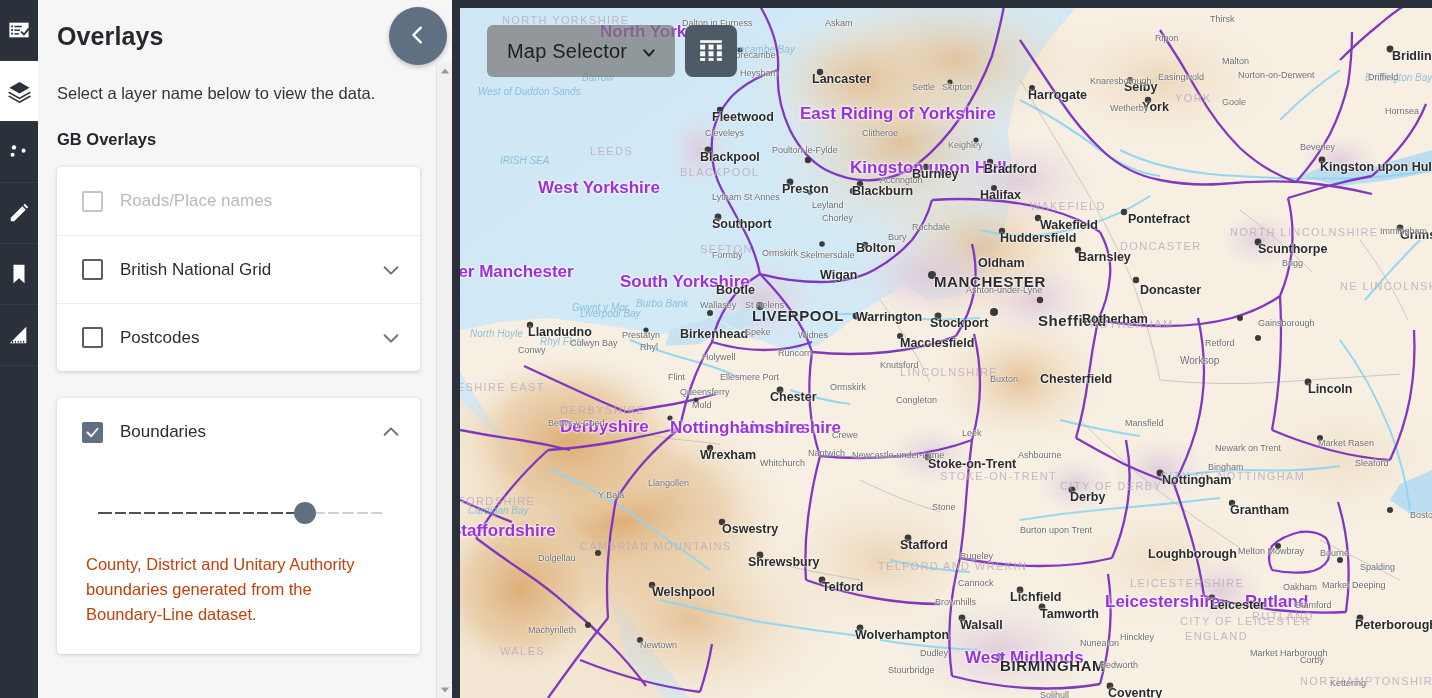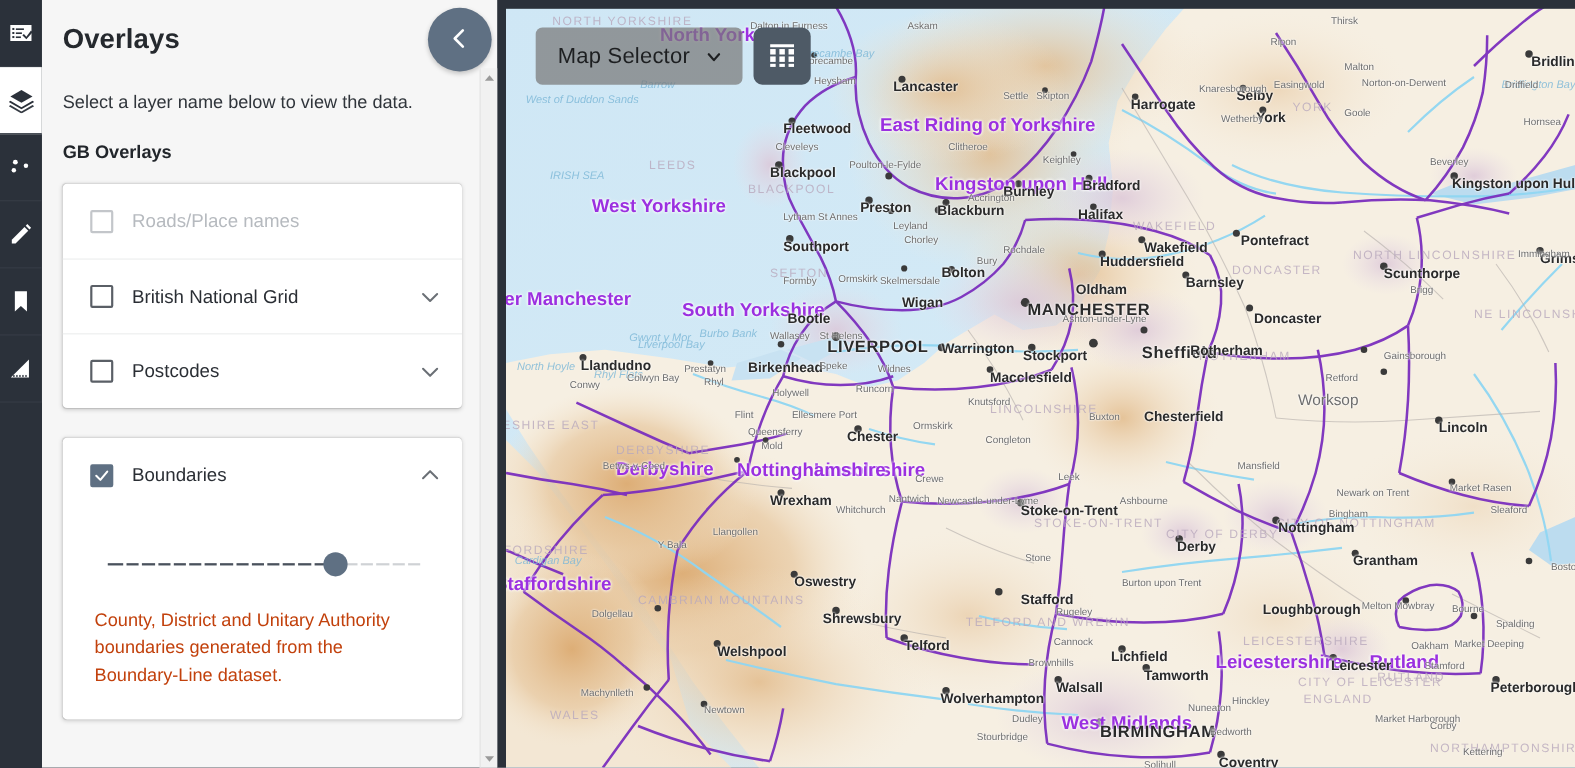--- a/index.html
+++ b/index.html
@@ -587,21 +587,21 @@
         <div class="city" style="position: absolute; left: 180px; top: 342px; white-space: nowrap; pointer-events: none; text-shadow: rgb(255, 255, 255) 0px 0px 2px, rgb(255, 255, 255) 0px 0px 2px; font-size: 9px; color: rgb(109, 109, 109);">Rhyl</div>
         <div class="city" style="position: absolute; left: 202px; top: 352px; white-space: nowrap; pointer-events: none; text-shadow: rgb(255, 255, 255) 0px 0px 2px, rgb(255, 255, 255) 0px 0px 2px; font-size: 9px; color: rgb(109, 109, 109); padding-left: 40px;">Holywell</div>
         <div class="city" style="position: absolute; left: 208px; top: 372px; white-space: nowrap; pointer-events: none; text-shadow: rgb(255, 255, 255) 0px 0px 2px, rgb(255, 255, 255) 0px 0px 2px; font-size: 9px; color: rgb(109, 109, 109);">Flint</div>
         <div class="city" style="position: absolute; left: 262px; top: 522px; white-space: nowrap; pointer-events: none; color: rgb(42, 42, 42); text-shadow: rgb(255, 255, 255) 0px 0px 2px, rgb(255, 255, 255) 0px 0px 2px; font-size: 12.5px; font-weight: bold;">Oswestry</div>
         <div class="city" style="position: absolute; left: 78px; top: 553px; white-space: nowrap; pointer-events: none; text-shadow: rgb(255, 255, 255) 0px 0px 2px, rgb(255, 255, 255) 0px 0px 2px; font-size: 9px; color: rgb(109, 109, 109);">Dolgellau</div>
         <div class="city" style="position: absolute; left: 68px; top: 625px; white-space: nowrap; pointer-events: none; text-shadow: rgb(255, 255, 255) 0px 0px 2px, rgb(255, 255, 255) 0px 0px 2px; font-size: 9px; color: rgb(109, 109, 109);">Machynlleth</div>
         <div class="city" style="position: absolute; left: 192px; top: 585px; white-space: nowrap; pointer-events: none; color: rgb(42, 42, 42); text-shadow: rgb(255, 255, 255) 0px 0px 2px, rgb(255, 255, 255) 0px 0px 2px; font-size: 12.5px; font-weight: bold;">Welshpool</div>
         <div class="city" style="position: absolute; left: 180px; top: 640px; white-space: nowrap; pointer-events: none; text-shadow: rgb(255, 255, 255) 0px 0px 2px, rgb(255, 255, 255) 0px 0px 2px; font-size: 9px; color: rgb(109, 109, 109);">Newtown</div>
         <div class="city" style="position: absolute; left: 288px; top: 555px; white-space: nowrap; pointer-events: none; color: rgb(42, 42, 42); text-shadow: rgb(255, 255, 255) 0px 0px 2px, rgb(255, 255, 255) 0px 0px 2px; font-size: 12.5px; font-weight: bold;">Shrewsbury</div>
         <div class="city" style="position: absolute; left: 362px; top: 580px; white-space: nowrap; pointer-events: none; color: rgb(42, 42, 42); text-shadow: rgb(255, 255, 255) 0px 0px 2px, rgb(255, 255, 255) 0px 0px 2px; font-size: 12.5px; font-weight: bold;">Telford</div>
-        <div class="city" style="position: absolute; left: 440px; top: 538px; white-space: nowrap; pointer-events: none; color: rgb(42, 42, 42); text-shadow: rgb(255, 255, 255) 0px 0px 2px, rgb(255, 255, 255) 0px 0px 2px; font-size: 12.5px; font-weight: bold; margin-left: 28px;">Stafford</div>
+        <div class="city" style="position: absolute; left: 440px; top: 538px; white-space: nowrap; pointer-events: none; color: rgb(42, 42, 42); text-shadow: rgb(255, 255, 255) 0px 0px 2px, rgb(255, 255, 255) 0px 0px 2px; font-size: 12.5px; font-weight: bold;">Stafford</div>
         <div class="city" style="position: absolute; left: 472px; top: 502px; white-space: nowrap; pointer-events: none; text-shadow: rgb(255, 255, 255) 0px 0px 2px, rgb(255, 255, 255) 0px 0px 2px; font-size: 9px; color: rgb(109, 109, 109);">Stone</div>
         <div class="city" style="position: absolute; left: 500px; top: 551px; white-space: nowrap; pointer-events: none; text-shadow: rgb(255, 255, 255) 0px 0px 2px, rgb(255, 255, 255) 0px 0px 2px; font-size: 9px; color: rgb(109, 109, 109);">Rugeley</div>
         <div class="city" style="position: absolute; left: 498px; top: 578px; white-space: nowrap; pointer-events: none; text-shadow: rgb(255, 255, 255) 0px 0px 2px, rgb(255, 255, 255) 0px 0px 2px; font-size: 9px; color: rgb(109, 109, 109);">Cannock</div>
         <div class="city" style="position: absolute; left: 550px; top: 590px; white-space: nowrap; pointer-events: none; color: rgb(42, 42, 42); text-shadow: rgb(255, 255, 255) 0px 0px 2px, rgb(255, 255, 255) 0px 0px 2px; font-size: 12.5px; font-weight: bold;">Lichfield</div>
         <div class="city" style="position: absolute; left: 580px; top: 607px; white-space: nowrap; pointer-events: none; color: rgb(42, 42, 42); text-shadow: rgb(255, 255, 255) 0px 0px 2px, rgb(255, 255, 255) 0px 0px 2px; font-size: 12.5px; font-weight: bold;">Tamworth</div>
         <div class="city" style="position: absolute; left: 475px; top: 597px; white-space: nowrap; pointer-events: none; text-shadow: rgb(255, 255, 255) 0px 0px 2px, rgb(255, 255, 255) 0px 0px 2px; font-size: 9px; color: rgb(109, 109, 109);">Brownhills</div>
         <div class="city" style="position: absolute; left: 500px; top: 618px; white-space: nowrap; pointer-events: none; color: rgb(42, 42, 42); text-shadow: rgb(255, 255, 255) 0px 0px 2px, rgb(255, 255, 255) 0px 0px 2px; font-size: 12.5px; font-weight: bold;">Walsall</div>
         <div class="city" style="position: absolute; left: 395px; top: 628px; white-space: nowrap; pointer-events: none; color: rgb(42, 42, 42); text-shadow: rgb(255, 255, 255) 0px 0px 2px, rgb(255, 255, 255) 0px 0px 2px; font-size: 12.5px; font-weight: bold;">Wolverhampton</div>
         <div class="city" style="position: absolute; left: 460px; top: 648px; white-space: nowrap; pointer-events: none; text-shadow: rgb(255, 255, 255) 0px 0px 2px, rgb(255, 255, 255) 0px 0px 2px; font-size: 9px; color: rgb(109, 109, 109);">Dudley</div>
         <div class="city" style="position: absolute; left: 428px; top: 665px; white-space: nowrap; pointer-events: none; text-shadow: rgb(255, 255, 255) 0px 0px 2px, rgb(255, 255, 255) 0px 0px 2px; font-size: 9px; color: rgb(109, 109, 109);">Stourbridge</div>
@@ -619,21 +619,21 @@
         <div class="city" style="position: absolute; left: 870px; top: 678px; white-space: nowrap; pointer-events: none; text-shadow: rgb(255, 255, 255) 0px 0px 2px, rgb(255, 255, 255) 0px 0px 2px; font-size: 9px; color: rgb(109, 109, 109);">Kettering</div>
         <div class="city" style="position: absolute; left: 823px; top: 582px; white-space: nowrap; pointer-events: none; text-shadow: rgb(255, 255, 255) 0px 0px 2px, rgb(255, 255, 255) 0px 0px 2px; font-size: 9px; color: rgb(109, 109, 109);">Oakham</div>
         <div class="city" style="position: absolute; left: 835px; top: 600px; white-space: nowrap; pointer-events: none; text-shadow: rgb(255, 255, 255) 0px 0px 2px, rgb(255, 255, 255) 0px 0px 2px; font-size: 9px; color: rgb(109, 109, 109);">Stamford</div>
         <div class="city" style="position: absolute; left: 770px; top: 503px; white-space: nowrap; pointer-events: none; color: rgb(42, 42, 42); text-shadow: rgb(255, 255, 255) 0px 0px 2px, rgb(255, 255, 255) 0px 0px 2px; font-size: 12.5px; font-weight: bold;">Grantham</div>
         <div class="city" style="position: absolute; left: 702px; top: 473px; white-space: nowrap; pointer-events: none; color: rgb(42, 42, 42); text-shadow: rgb(255, 255, 255) 0px 0px 2px, rgb(255, 255, 255) 0px 0px 2px; font-size: 12.5px; font-weight: bold;">Nottingham</div>
         <div class="city" style="position: absolute; left: 610px; top: 490px; white-space: nowrap; pointer-events: none; color: rgb(42, 42, 42); text-shadow: rgb(255, 255, 255) 0px 0px 2px, rgb(255, 255, 255) 0px 0px 2px; font-size: 12.5px; font-weight: bold;">Derby</div>
         <div class="city" style="position: absolute; left: 558px; top: 450px; white-space: nowrap; pointer-events: none; text-shadow: rgb(255, 255, 255) 0px 0px 2px, rgb(255, 255, 255) 0px 0px 2px; font-size: 9px; color: rgb(109, 109, 109);">Ashbourne</div>
         <div class="city" style="position: absolute; left: 560px; top: 525px; white-space: nowrap; pointer-events: none; text-shadow: rgb(255, 255, 255) 0px 0px 2px, rgb(255, 255, 255) 0px 0px 2px; font-size: 9px; color: rgb(109, 109, 109);">Burton upon Trent</div>
         <div class="city" style="position: absolute; left: 755px; top: 443px; white-space: nowrap; pointer-events: none; text-shadow: rgb(255, 255, 255) 0px 0px 2px, rgb(255, 255, 255) 0px 0px 2px; font-size: 9px; color: rgb(109, 109, 109);">Newark on Trent</div>
         <div class="city" style="position: absolute; left: 665px; top: 418px; white-space: nowrap; pointer-events: none; text-shadow: rgb(255, 255, 255) 0px 0px 2px, rgb(255, 255, 255) 0px 0px 2px; font-size: 9px; color: rgb(109, 109, 109);">Mansfield</div>
-        <div class="city" style="position: absolute; left: 720px; top: 355px; white-space: nowrap; pointer-events: none; text-shadow: rgb(255, 255, 255) 0px 0px 2px, rgb(255, 255, 255) 0px 0px 2px; font-size: 14px; color: rgb(109, 109, 109);">Worksop</div>
+        <div class="city" style="position: absolute; left: 720px; top: 355px; white-space: nowrap; pointer-events: none; text-shadow: rgb(255, 255, 255) 0px 0px 2px, rgb(255, 255, 255) 0px 0px 2px; font-size: 10px; color: rgb(109, 109, 109);">Worksop</div>
         <div class="city" style="position: absolute; left: 745px; top: 338px; white-space: nowrap; pointer-events: none; text-shadow: rgb(255, 255, 255) 0px 0px 2px, rgb(255, 255, 255) 0px 0px 2px; font-size: 9px; color: rgb(109, 109, 109);">Retford</div>
         <div class="city" style="position: absolute; left: 798px; top: 318px; white-space: nowrap; pointer-events: none; text-shadow: rgb(255, 255, 255) 0px 0px 2px, rgb(255, 255, 255) 0px 0px 2px; font-size: 9px; color: rgb(109, 109, 109);">Gainsborough</div>
         <div class="city" style="position: absolute; left: 848px; top: 382px; white-space: nowrap; pointer-events: none; color: rgb(42, 42, 42); text-shadow: rgb(255, 255, 255) 0px 0px 2px, rgb(255, 255, 255) 0px 0px 2px; font-size: 12.5px; font-weight: bold;">Lincoln</div>
         <div class="city" style="position: absolute; left: 798px; top: 242px; white-space: nowrap; pointer-events: none; color: rgb(42, 42, 42); text-shadow: rgb(255, 255, 255) 0px 0px 2px, rgb(255, 255, 255) 0px 0px 2px; font-size: 12.5px; font-weight: bold;">Scunthorpe</div>
         <div class="city" style="position: absolute; left: 940px; top: 228px; white-space: nowrap; pointer-events: none; color: rgb(42, 42, 42); text-shadow: rgb(255, 255, 255) 0px 0px 2px, rgb(255, 255, 255) 0px 0px 2px; font-size: 12.5px; font-weight: bold;">Grimsby</div>
         <div class="city" style="position: absolute; left: 920px; top: 226px; white-space: nowrap; pointer-events: none; text-shadow: rgb(255, 255, 255) 0px 0px 2px, rgb(255, 255, 255) 0px 0px 2px; font-size: 9px; color: rgb(109, 109, 109);">Immingham</div>
         <div class="city" style="position: absolute; left: 858px; top: 438px; white-space: nowrap; pointer-events: none; text-shadow: rgb(255, 255, 255) 0px 0px 2px, rgb(255, 255, 255) 0px 0px 2px; font-size: 9px; color: rgb(109, 109, 109);">Market Rasen</div>
         <div class="city" style="position: absolute; left: 895px; top: 458px; white-space: nowrap; pointer-events: none; text-shadow: rgb(255, 255, 255) 0px 0px 2px, rgb(255, 255, 255) 0px 0px 2px; font-size: 9px; color: rgb(109, 109, 109);">Sleaford</div>
         <div class="city" style="position: absolute; left: 900px; top: 562px; white-space: nowrap; pointer-events: none; text-shadow: rgb(255, 255, 255) 0px 0px 2px, rgb(255, 255, 255) 0px 0px 2px; font-size: 9px; color: rgb(109, 109, 109);">Spalding</div>
         <div class="city" style="position: absolute; left: 950px; top: 510px; white-space: nowrap; pointer-events: none; text-shadow: rgb(255, 255, 255) 0px 0px 2px, rgb(255, 255, 255) 0px 0px 2px; font-size: 9px; color: rgb(109, 109, 109);">Boston</div>

